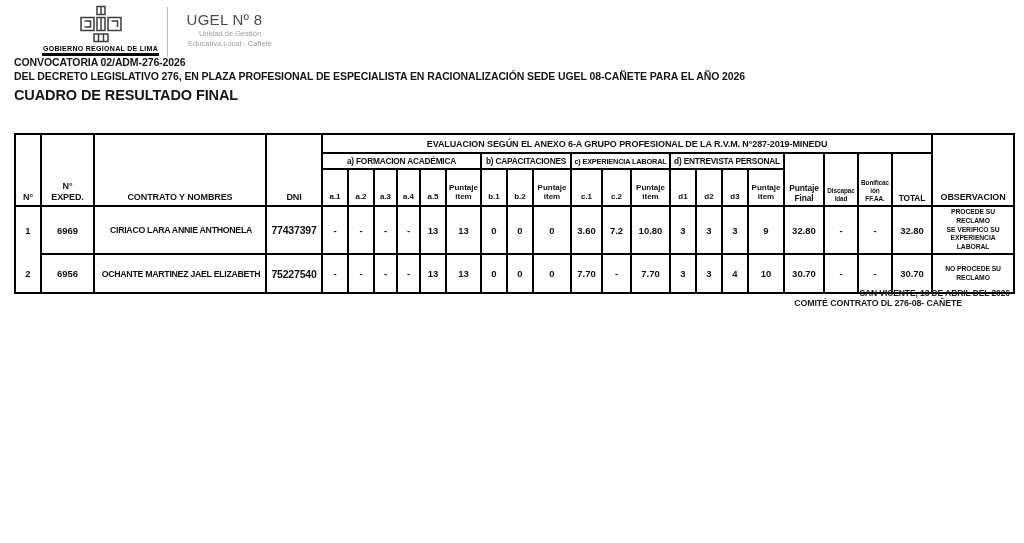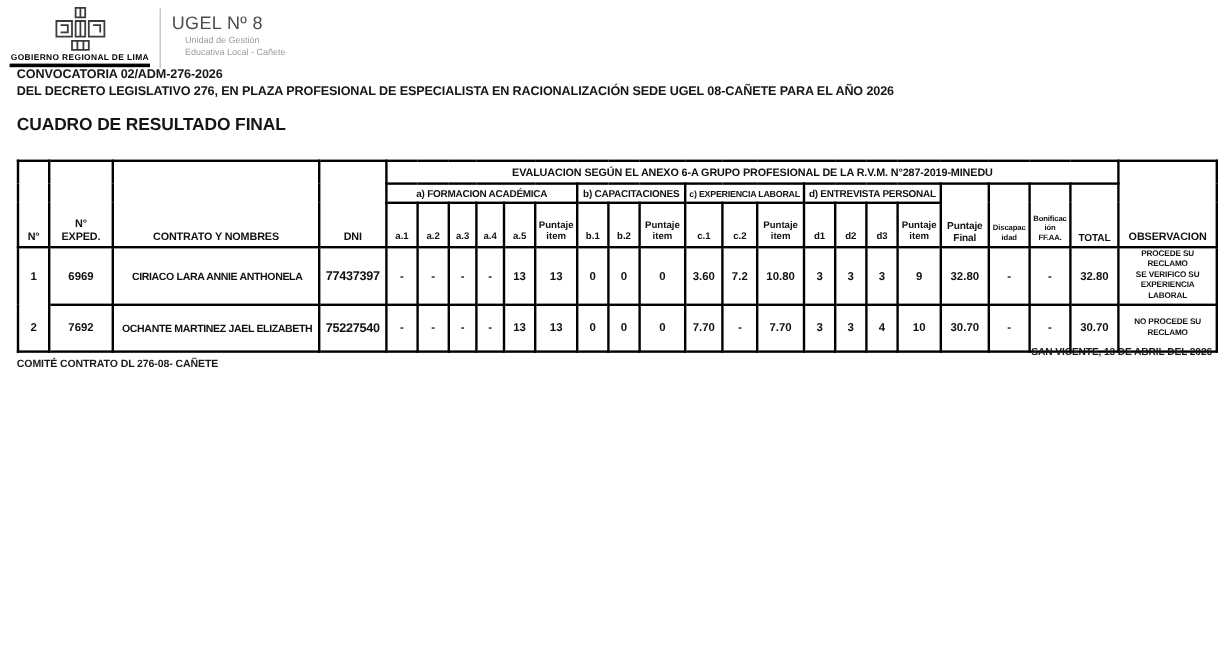--- a/index.html
+++ b/index.html
@@ -4,36 +4,36 @@
 <style>
   * { margin:0; padding:0; box-sizing:border-box; }
   html,body { background:#ffffff; }
   body {
     width:1024px; height:543px; position:relative; overflow:hidden;
     font-family:"Liberation Sans", sans-serif; color:#1a1a1a;
   }
   .page { position:absolute; inset:0; }
 
   
-  .letterhead { position:absolute; left:8px; top:5px; display:flex; align-items:stretch; }
+  .letterhead { position:absolute; left:42px; top:5px; display:flex; align-items:stretch;text-align:center; }
   .logo-block { display:flex; flex-direction:column; align-items:center; }
   .logo-svg { display:block; margin-bottom:2px; }
   .gob-text {
     font-size:7px; font-weight:bold; letter-spacing:0.3px; white-space:nowrap;
     border-bottom:3px solid #000; padding:0 1px 1px 1px; color:#000;
   }
   .vline { width:1px; background:#b9b9b9; margin:2px 9px 0 8px; height:50px; }
   .ugel-block { padding-top:7px; }
   .ugel-title { font-size:15px; color:#4c4c4c; letter-spacing:0.3px; line-height:1.1; }
   .ugel-sub { font-size:7.5px; color:#9c9c9c; line-height:1.4;margin-left:11px; }
 
   
   .titles { position:absolute; left:14px; top:56px; width:903px; text-align:left; font-weight:bold; color:#161616; }
   .title-line { font-size:10.5px; line-height:13.5px; letter-spacing:-0.1px; white-space:nowrap; }
-  .main-title { font-size:14.5px; line-height:17px; margin-top:13px; letter-spacing:-0.1px; }
+  .main-title { font-size:14.5px; line-height:17px; margin-top:4px; letter-spacing:-0.1px; }
 
   
   table.results {
     position:absolute; left:14px; top:133px; width:999px;
     border-collapse:collapse; table-layout:fixed;
   }
   table.results th, table.results td {
     border:2px solid #000; text-align:center; overflow:hidden; font-weight:bold; color:#111;
   }
   th.eval  { font-size:9px;  height:19px; letter-spacing:-0.1px; }
@@ -46,21 +46,21 @@
   td.dc    { font-size:9.5px; }
   td.dname { text-align:left; padding-left:2px; font-size:8.8px; letter-spacing:-0.3px; white-space:nowrap; }
   td.ddni  { font-size:10.5px; letter-spacing:-0.2px; }
   td.dobs  { text-align:left; font-size:6.8px; font-weight:normal; padding:1px 2px; white-space:pre-line; line-height:1.3; letter-spacing:-0.1px; }
   tr.drow0 td { height:37px; }
   tr.drow1 td { height:39px; }
   tr.drow0 td.dn { border-bottom-style:hidden; }
 
   
   .date-line { position:absolute; top:288px; right:14px; font-size:8.5px; font-weight:bold; letter-spacing:-0.1px; }
-  .committee { position:absolute; top:298px; left:14px; width:948px; text-align:left; font-size:8.8px; font-weight:bold; letter-spacing:-0.1px; }
+  .committee { position:absolute; top:298px; left:14px; width:948px; text-align:right; font-size:8.8px; font-weight:bold; letter-spacing:-0.1px; }
 </style>
 </head>
 <body>
 
 <div class="page">
 
   <div class="letterhead">
     <div class="logo-block">
       <svg class="logo-svg" width="46" height="38" viewBox="0 0 46 38">
         <g fill="none" stroke="#3c3c3c" stroke-width="1.5">
@@ -187,21 +187,21 @@
           <td class="dc">32.80</td>
           <td class="dc">-</td>
           <td class="dc">-</td>
           <td class="dc">32.80</td>
           <td class="dobs">PROCEDE SU RECLAMO
 SE VERIFICO SU
 EXPERIENCIA LABORAL</td>
         </tr>
         <tr class="drow1">
           <td class="dc dn">2</td>
-          <td class="dc">7692</td>
+          <td class="dc">6956</td>
           <td class="dname">OCHANTE MARTINEZ JAEL ELIZABETH</td>
           <td class="ddni">75227540</td>
           <td class="dc">-</td>
           <td class="dc">-</td>
           <td class="dc">-</td>
           <td class="dc">-</td>
           <td class="dc">13</td>
           <td class="dc">13</td>
           <td class="dc">0</td>
           <td class="dc">0</td>

